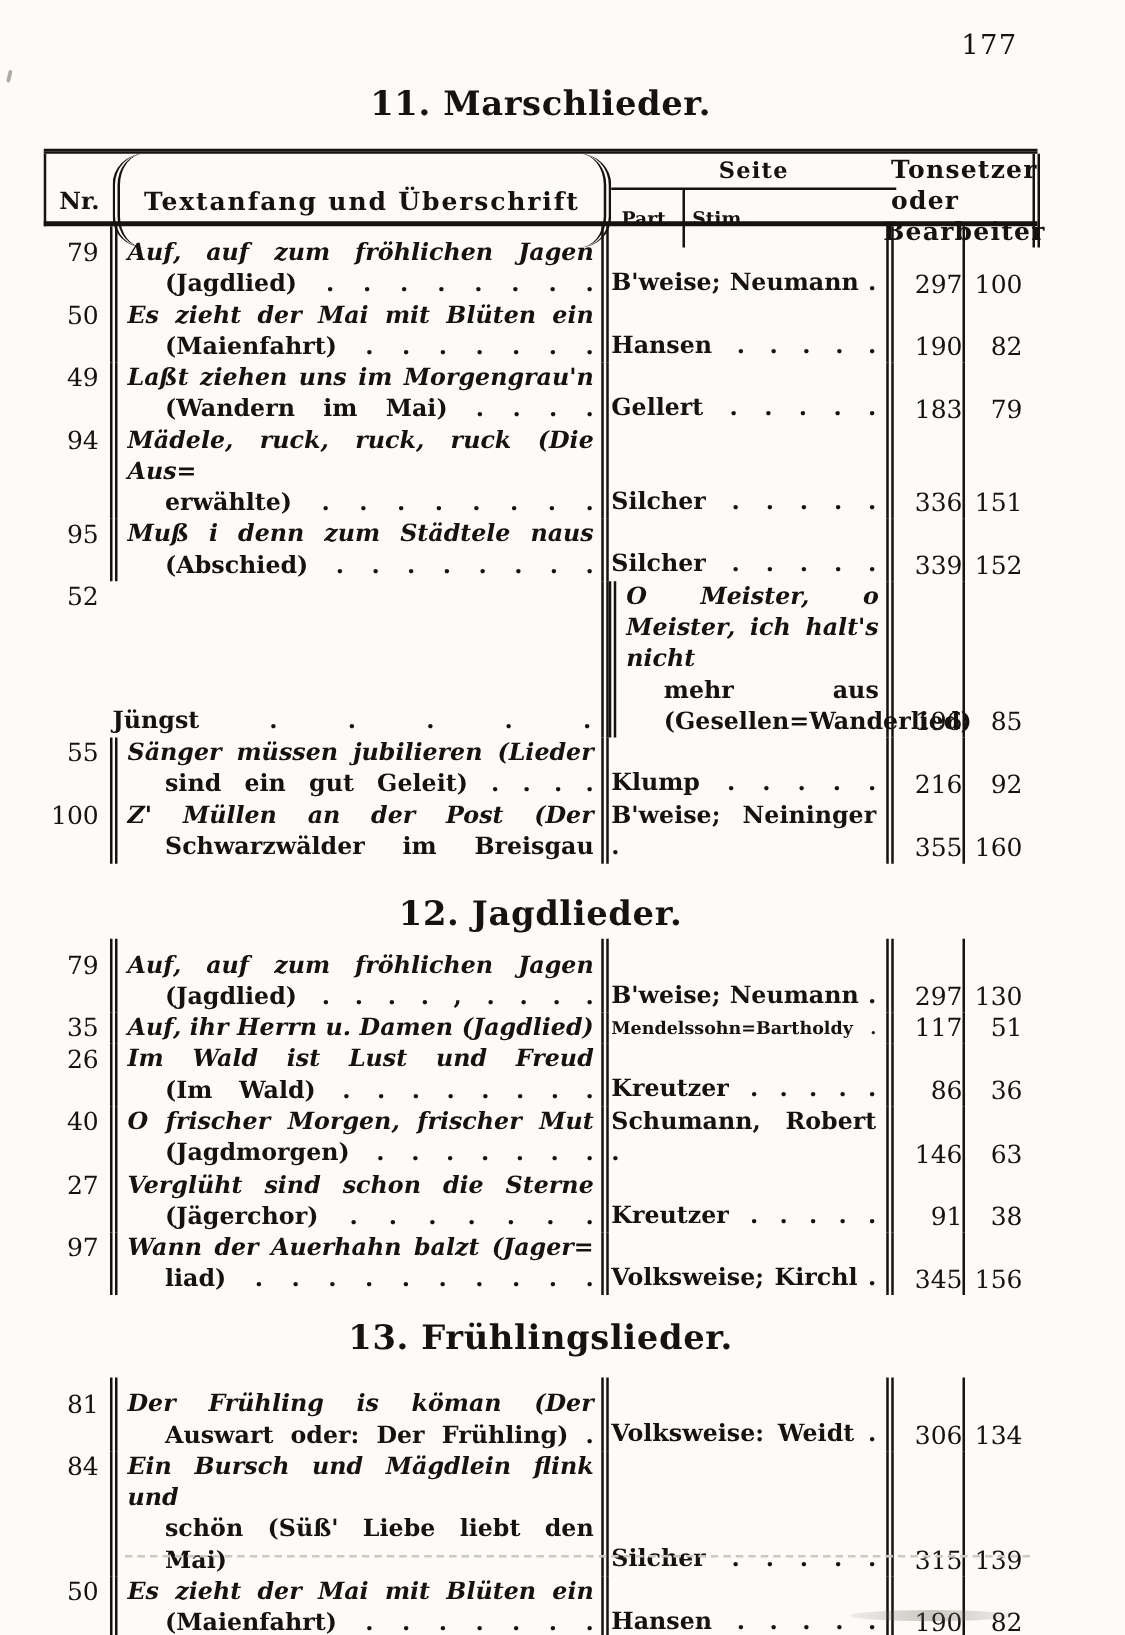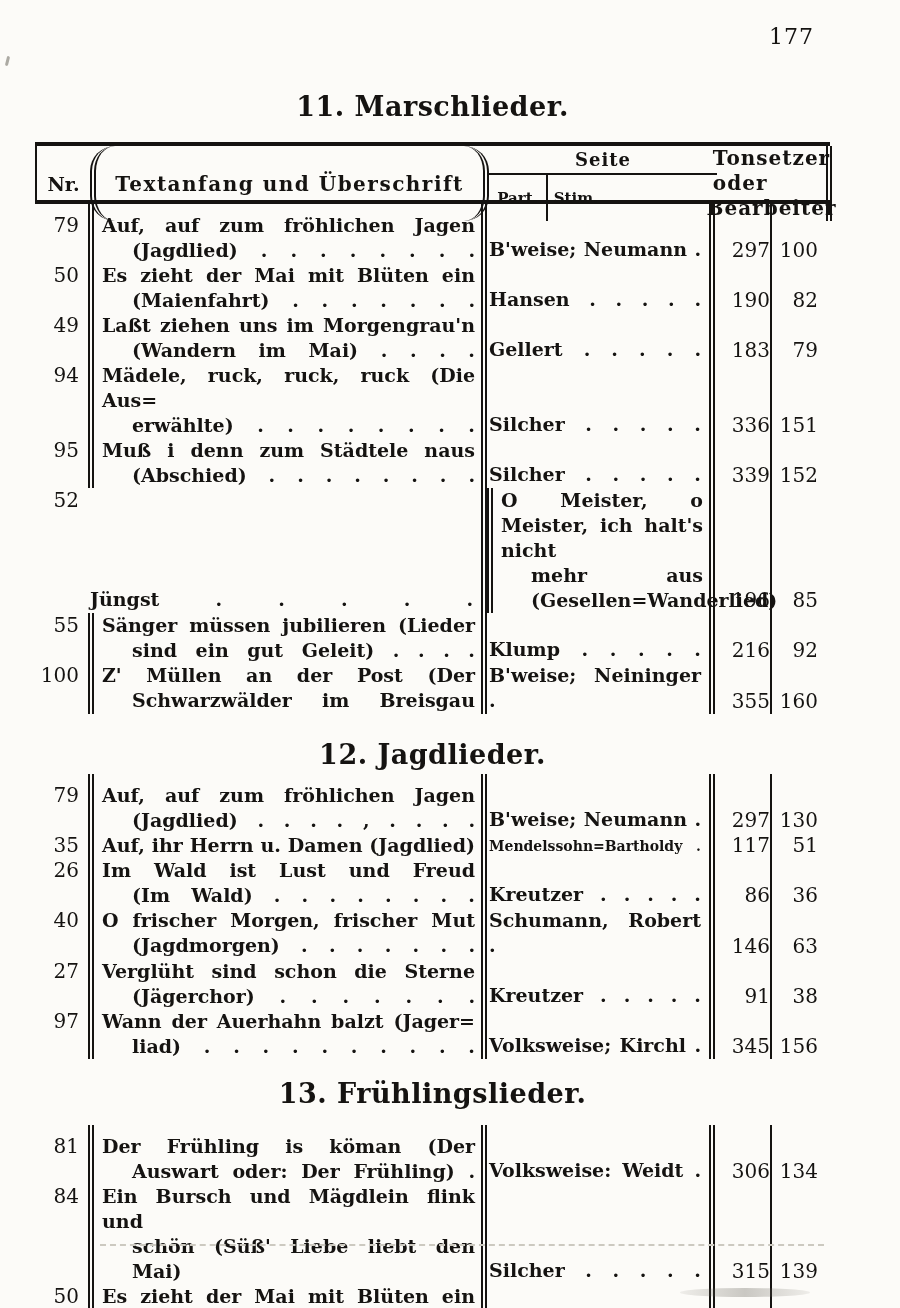--- a/index.html
+++ b/index.html
@@ -15,21 +15,21 @@
 
   .pagenum {
     position: absolute; top: 24px; right: 86px;
     font-size: 22px; font-weight: normal; letter-spacing: 1px;
   }
 
   .section-title {
     text-align: center; font-weight: bold;
     font-size: 27px; line-height: 34px; letter-spacing: .5px;
   }
-  #t11 { margin-top: 90px; }
+  #t11 { margin-top: 67px; }
   #t12 { margin-top: 24px; margin-bottom: 2px; }
   #t13 { margin-top: 18px; margin-bottom: 14px; }
 
   .rule-double {
     margin-top: 18px; height: 3px;
     border-top: 2px solid #151311; border-bottom: 2px solid #151311;
   }
 
   
   .thead {
@@ -65,21 +65,21 @@
   .grid > .c:nth-child(-n+5) { padding-top: 9px; }
   .c { min-height: 25px; }
   .c.nr {
     display: flex; justify-content: flex-end; align-items: flex-start;
     padding-right: 9px; font-size: 20px;
   }
   .c.txt {
     border-left: 6px double #151311; border-right: 6px double #151311;
     padding-left: 8px; padding-right: 6px; font-weight: bold;
   }
-  .l1 { text-align: justify; text-align-last: justify; }
+  .l1 { text-align: justify; text-align-last: justify; font-style: italic; }
   .l2 { padding-left: 30px; text-align: justify; text-align-last: justify; }
   .c.comp {
     border-right: 6px double #151311;
     display: flex; align-items: flex-end;
     padding-left: 2px; padding-right: 8px; padding-bottom: 1px;
     font-weight: bold;
   }
   .compline { width: 100%; text-align: justify; text-align-last: justify; }
   .compline.small { font-size: 14px; line-height: 22px; }
   .c.part {

